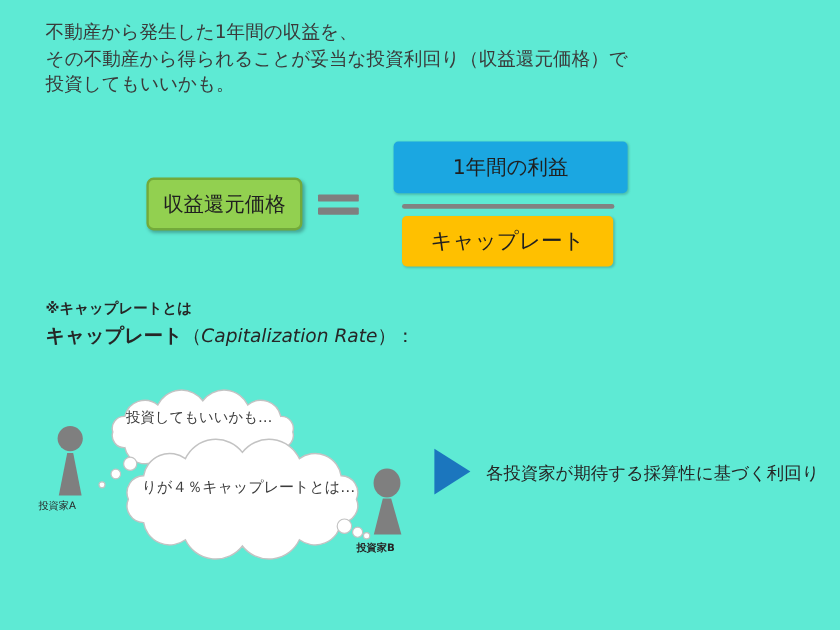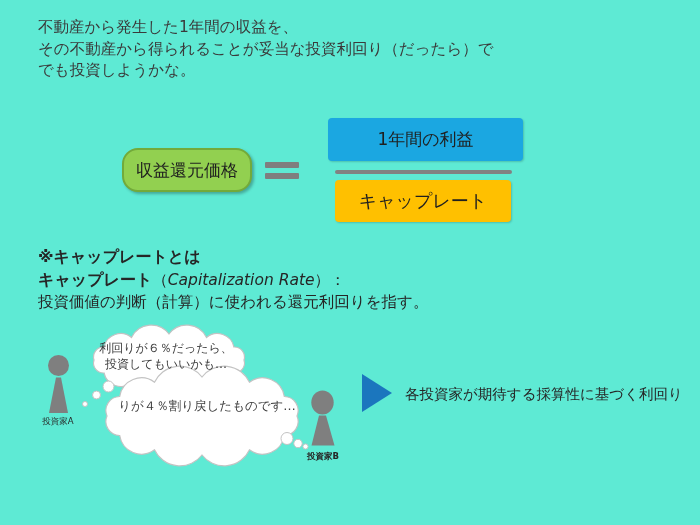--- a/index.html
+++ b/index.html
@@ -6,76 +6,75 @@
   .slide{
     position:relative;width:700px;height:525px;background:#5eead4;overflow:hidden;
     font-family:"DejaVu Sans","Liberation Sans",sans-serif;color:#3b3b3b;
   }
   
   .intro{position:absolute;left:38px;top:17px;font-size:15.5px;line-height:21.5px;color:#3a3a3a;white-space:nowrap;}
   
   .fbox{position:absolute;display:flex;align-items:center;justify-content:center;
         font-size:17px;color:#1f1f1f;border-radius:4px;white-space:nowrap;}
   .fbox.green{left:122px;top:148px;width:126px;height:40px;background:#92d050;
-        border:2px solid #73aa3a;border-radius:16px;box-shadow:2px 2px 3px rgba(0,0,0,.28);align-items:center;}
+        border:2px solid #73aa3a;border-radius:6px;box-shadow:2px 2px 3px rgba(0,0,0,.28);align-items:center;}
   .fbox.blue{left:328px;top:118px;width:195px;height:43px;background:#1ba7e1;
         box-shadow:1px 1px 2px rgba(0,0,0,.18);}
   .fbox.orange{left:335px;top:180px;width:176px;height:42px;background:#ffc000;
         box-shadow:1px 1px 2px rgba(0,0,0,.18);font-size:18px;}
   .equals{position:absolute;left:265px;top:162px;width:34px;}
   .equals .bar{height:6px;background:#7f7f7f;margin-bottom:4.5px;border-radius:1px;}
   .fracbar{position:absolute;left:335px;top:169.5px;width:177px;height:4px;background:#828282;border-radius:2px;}
   
   .capnote{position:absolute;left:38px;top:246px;font-size:15.5px;line-height:22.5px;color:#262626;white-space:nowrap;}
-  .capnote .head{font-weight:bold;font-size:16px;}
+  .capnote .head{font-weight:bold;font-size:12px;}
   .capnote .term{font-weight:bold;font-size:16px;}
   .capnote .en{font-style:italic;}
   
   .scene-svg{position:absolute;left:0;top:0;width:700px;height:525px;}
   
   .thought{position:absolute;text-align:center;color:#3c3c3c;white-space:nowrap;}
   .thought-a{left:86px;top:341px;width:160px;font-size:12px;line-height:15.5px;}
   .thought-b{left:112px;top:398px;width:190px;font-size:12.5px;line-height:15.5px;}
   
-  .figlabel{position:absolute;font-size:8.5px;color:#262626;text-align:center;white-space:nowrap;}
+  .figlabel{position:absolute;font-size:8.5px;color:#262626;text-align:left;white-space:nowrap;}
   .figlabel.a{left:32px;top:416px;width:52px;}
   .figlabel.b{left:297px;top:451px;width:52px;font-weight:bold;}
   
   .conclusion{position:absolute;left:405px;top:385px;font-size:14.5px;color:#262626;white-space:nowrap;}
 </style>
 </head>
 <body>
 
 <div class="slide">
 
   <div class="intro">
     <div>不動産から発生した1年間の収益を、</div>
-    <div>その不動産から得られることが妥当な投資利回り（だったら）で</div>
-    <div>でも投資しようかな。</div>
+    <div>その不動産から得られることが妥当な投資利回り（収益還元価格）で</div>
+    <div>投資してもいいかも。</div>
   </div>
 
   <div class="fbox green">
     <span>収益還元価格</span>
   </div>
   <div class="equals">
     <div class="bar"></div>
     <div class="bar"></div>
   </div>
   <div class="fbox blue">
     <span>1年間の利益</span>
   </div>
   <div class="fracbar"></div>
   <div class="fbox orange">
     <span>キャップレート</span>
   </div>
 
   <div class="capnote">
     <div class="head">※キャップレートとは</div>
     <div><span class="term">キャップレート</span><span>（</span><span class="en">Capitalization Rate</span><span>）：</span></div>
-    <div>投資価値の判断（計算）に使われる還元利回りを指す。</div>
   </div>
 
   <svg class="scene-svg" viewBox="0 0 700 525" xmlns="http://www.w3.org/2000/svg">
 
     <path d="M244,360 A10,10 0 0 1 233.95,373 A17,17 0 0 1 206.5,382.5 A22,22 0 0 1 169,386 A22,22 0 0 1 131.5,382.5 A17,17 0 0 1 104.05,373 A10,10 0 0 1 94,360 A10,10 0 0 1 104.05,347 A17,17 0 0 1 131.5,337.5 A22,22 0 0 1 169,334 A22,22 0 0 1 206.5,337.5 A17,17 0 0 1 233.95,347 A10,10 0 0 1 244,360 Z" fill="#ffffff" stroke="#c3c3c3" stroke-width="1.2"></path>
 
     <path d="M297,416 A14,14 0 0 1 284.3,435.5 A22,22 0 0 1 249.5,449.8 A28,28 0 0 1 202,455 A28,28 0 0 1 154.5,449.8 A22,22 0 0 1 119.7,435.5 A14,14 0 0 1 107,416 A14,14 0 0 1 119.7,396.5 A22,22 0 0 1 154.5,382.2 A28,28 0 0 1 202,377 A28,28 0 0 1 249.5,382.2 A22,22 0 0 1 284.3,396.5 A14,14 0 0 1 297,416 Z" fill="#ffffff" stroke="#c3c3c3" stroke-width="1.2"></path>
 
     <g fill="#ffffff" stroke="#c3c3c3" stroke-width="1">
       <circle cx="85" cy="404" r="2.5"></circle>
@@ -96,25 +95,24 @@
 
     <g fill="#7f7f7f">
       <ellipse cx="322.5" cy="402.5" rx="11.2" ry="12"></ellipse>
       <polygon points="319,415.5 326,415.5 334.5,445.5 311.5,445.5"></polygon>
     </g>
 
     <polygon points="362,374 392,393 362,412" fill="#1b76be"></polygon>
   </svg>
 
   <div class="thought thought-a">
-    <div>利回りが６％だったら、</div>
     <div>投資してもいいかも…</div>
   </div>
   <div class="thought thought-b">
-    <div>りが４％割り戻したものです…</div>
+    <div>りが４％キャップレートとは…</div>
   </div>
 
   <div class="figlabel a">投資家A</div>
   <div class="figlabel b">投資家B</div>
 
   <div class="conclusion">各投資家が期待する採算性に基づく利回り</div>
 
 </div>
 
 </body></html>

